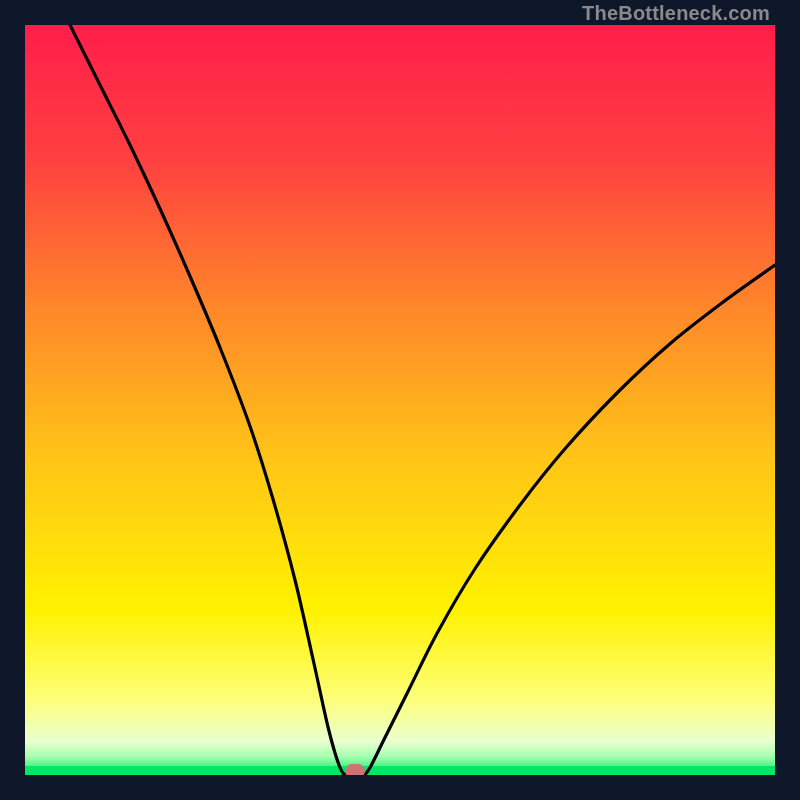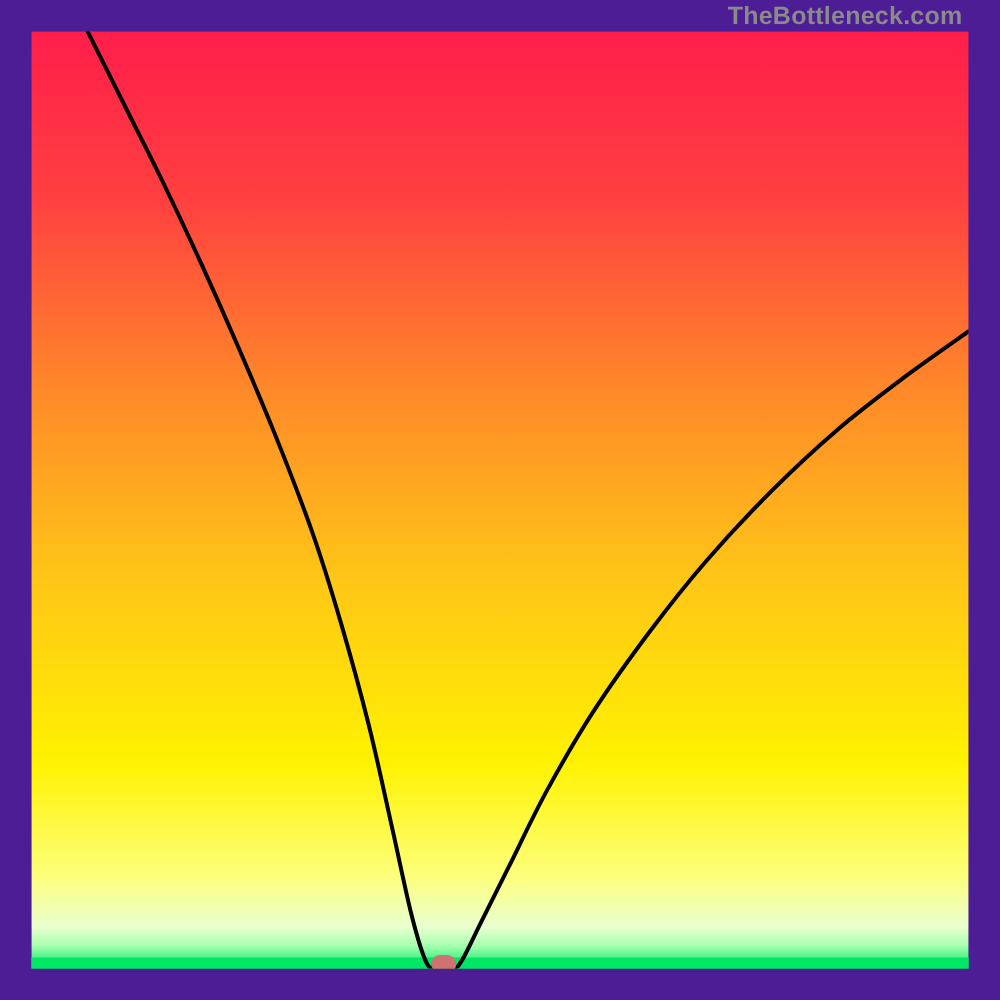--- a/index.html
+++ b/index.html
@@ -8,21 +8,21 @@
     width: 800px;
     height: 800px;
     overflow: hidden;
     background: #000;
     font-family: Arial, Helvetica, sans-serif;
   }
   .frame {
     position: relative;
     width: 800px;
     height: 800px;
-    background: #4c1d95;
+    background: #0f172a;
   }
   .plot-area {
     position: absolute;
     left: 25px;
     top: 25px;
     width: 750px;
     height: 750px;
     overflow: hidden;
   }
   .gradient-bg {

